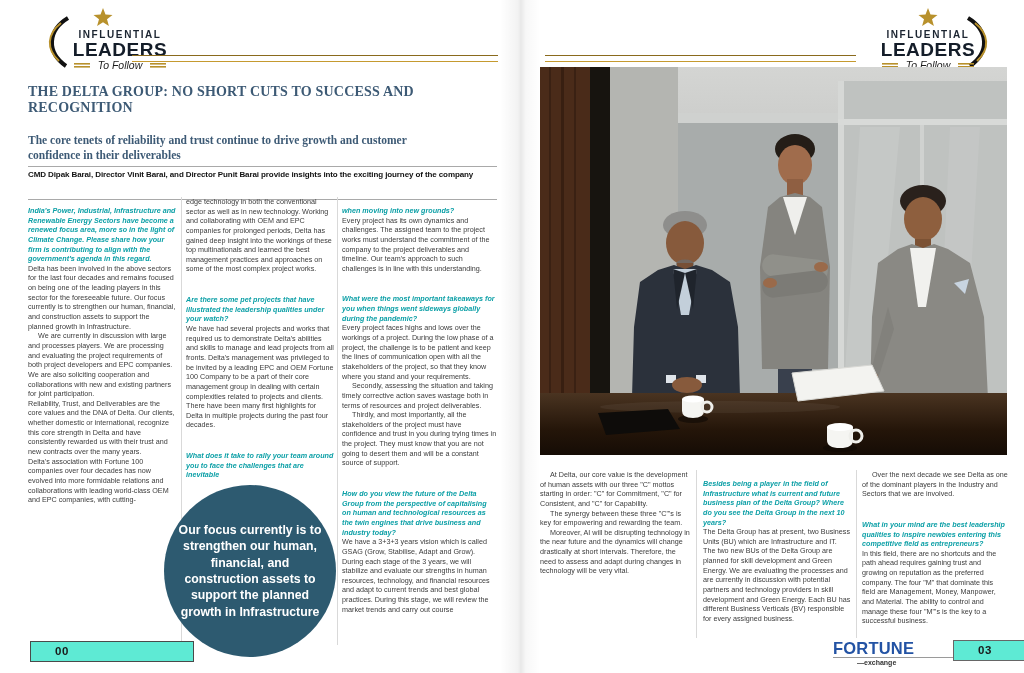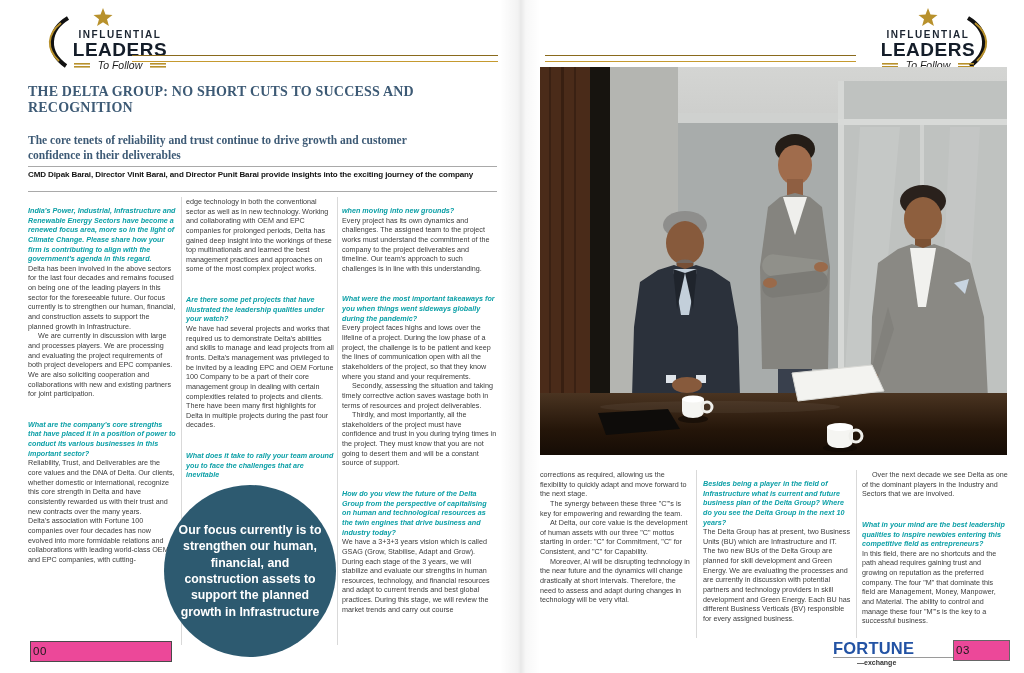--- a/index.html
+++ b/index.html
@@ -13,21 +13,21 @@
   .b3{font-family:"Liberation Serif",serif;font-style:italic;font-size:10.5px;fill:#1c1c1c}
   .gold-rule{position:absolute;height:5px;border-top:1.6px solid #8a6a1d;border-bottom:1.6px solid #c59a2f}
   #rule-left{left:132px;top:55px;width:366px}
   #rule-right{left:545px;top:55px;width:311px}
   
   .headline{position:absolute;left:28px;top:84px;width:452px;font-family:"Liberation Serif",serif;
             font-weight:bold;font-size:14px;line-height:1.14;color:#3d5a75;letter-spacing:.2px}
   .standfirst{position:absolute;left:28px;top:133px;width:430px;font-family:"Liberation Serif",serif;
             font-weight:bold;font-size:11.5px;line-height:1.32;color:#3d5a75}
   .byline{position:absolute;left:28px;top:166px;width:469px;border-top:1px solid #a9a9a9;
-            border-bottom:1px solid #a9a9a9;padding:3px 0 12px 0;font-weight:bold;font-size:8px;
+            border-bottom:1px solid #a9a9a9;padding:3px 0 20px 0;font-weight:bold;font-size:8px;
             color:#111;letter-spacing:-.1px}
   
   .col{position:absolute;font-size:7.2px;line-height:1.34;color:#3b3b3b}
   .col p{margin:0}
   .col p.q{color:#0b9fa6;font-weight:bold;font-style:italic;margin-top:21px}
   .col p.q:first-child{margin-top:9px}
   .col p.ai{text-indent:10px}
   #lcol1{left:28px;top:197px;width:148px;height:462px}
   #lcol2{left:186px;top:197px;width:148px;height:462px}
   #lcol3{left:342px;top:197px;width:155px;height:462px}
@@ -41,22 +41,22 @@
   
   .pull-quote{position:absolute;left:164px;top:485px;width:172px;height:172px;border-radius:50%;
             background:#2d5a70;display:flex;align-items:center;justify-content:flex-start;text-align:center;
             padding:10px;box-sizing:border-box;color:#fff;font-weight:bold;font-size:12.3px;line-height:1.33}
   
   .photo{position:absolute;left:540px;top:67px;width:467px;height:388px}
   
   .gutter{position:absolute;left:500px;top:0;width:40px;height:673px;
           background:linear-gradient(90deg,rgba(0,0,0,0) 0%,rgba(0,0,0,.05) 45%,rgba(0,0,0,.09) 52%,rgba(0,0,0,.03) 65%,rgba(0,0,0,0) 100%)}
   
-  .pagebox{position:absolute;border:1.2px solid #4a4a4a;height:19px;line-height:19px;font-weight:normal;
-           font-size:11.5px;color:#1a1a1a;padding-left:2px;background:#ec4899;letter-spacing:.5px}
+  .pagebox{position:absolute;border:1.2px solid #4a4a4a;height:19px;line-height:19px;font-weight:bold;
+           font-size:11.5px;color:#1a1a1a;padding-left:24px;background:#5eead4;letter-spacing:.5px}
   #pagebox-left{left:30px;top:641px;width:138px}
   #pagebox-right{left:953px;top:640px;width:53px;border-color:#666}
   #fortune{position:absolute;left:833px;top:639px;color:#2353a4;font-weight:800;font-size:16.5px;letter-spacing:.2px}
   #fortune-line{position:absolute;left:833px;top:657px;width:176px;height:1px;background:#9a9a9a}
   #fortune-sub{position:absolute;left:857px;top:659px;font-size:7px;color:#333;font-weight:bold}
 </style>
 </head>
 <body>
 
 <div class="canvas">
@@ -96,37 +96,36 @@
   <div class="gold-rule" id="rule-right"></div>
 
   <h1 class="headline" style="margin:0">THE DELTA GROUP: NO SHORT CUTS TO SUCCESS AND RECOGNITION</h1>
   <div class="standfirst">The core tenets of reliability and trust continue to drive growth and customer confidence in their deliverables</div>
   <div class="byline">CMD Dipak Barai, Director Vinit Barai, and Director Punit Barai provide insights into the exciting journey of the company</div>
 
   <div class="col" id="lcol1">
       <p class="q">India's Power, Industrial, Infrastructure and Renewable Energy Sectors have become a renewed focus area, more so in the light of Climate Change. Please share how your firm is contributing to align with the government's agenda in this regard.</p>
       <p class="a">Delta has been involved in the above sectors for the last four decades and remains focused on being one of the leading players in this sector for the foreseeable future. Our focus currently is to strengthen our human, financial, and construction assets to support the planned growth in Infrastructure.</p>
       <p class="ai">We are currently in discussion with large and processes players.  We are processing and evaluating the project requirements of both project developers and EPC companies.  We are also soliciting cooperation and collaborations with new and existing partners for joint participation.</p>
-      <p class="q">What are the company's core strengths that have placed it in a position of power to conduct its various businesses in this important sector?</p>
       <p class="a">Reliability, Trust, and Deliverables are the core values and the DNA of Delta. Our clients, whether domestic or international, recognize this core strength in Delta and have consistently rewarded us with their trust and new contracts over the many years.</p>
       <p class="a">Delta's association with Fortune 100 companies over four decades has now evolved into more formidable relations and collaborations with leading world-class OEM and EPC companies, with cutting-</p>
     </div>
   <div class="vrule vl" id="vr1"></div>
   <div class="col" id="lcol2">
       <p class="a">edge technology in both the conventional sector as well as in new technology. Working and collaborating with OEM and EPC companies for prolonged periods, Delta has gained deep insight into the workings of these top multinationals and learned the best management practices and approaches on some of the most complex project works.</p>
       <p class="q">Are there some pet projects that have illustrated the leadership qualities under your watch?</p>
       <p class="a">We have had several projects and works that required us to demonstrate Delta's abilities and skills to manage and lead projects from all fronts. Delta's management was privileged to be invited by a leading EPC and OEM Fortune 100 Company to be a part of their core management group in dealing with certain complexities related to projects and clients. There have been many first highlights for Delta in multiple projects during the past four decades.</p>
       <p class="q">What does it take to rally your team around you to face the challenges that are inevitable</p>
     </div>
   <div class="vrule vl" id="vr2"></div>
   <div class="col" id="lcol3">
       <p class="q">when moving into new grounds?</p>
       <p class="a">Every project has its own dynamics and challenges.  The assigned team to the project works must understand the commitment of the company to the project deliverables and timeline.  Our team's approach to such challenges is in line with this understanding.</p>
       <p class="q">What were the most important takeaways for you when things went sideways globally during the pandemic?</p>
-      <p class="a">Every project faces highs and lows over the lifeline of a project. During the low phase of a project, the challenge is to be patient and keep the lines of communication open with all the stakeholders of the project, so that they know where you stand and your requirements.</p>
+      <p class="a">Every project faces highs and lows over the workings of a project. During the low phase of a project, the challenge is to be patient and keep the lines of communication open with all the stakeholders of the project, so that they know where you stand and your requirements.</p>
       <p class="ai">Secondly, assessing the situation and taking timely corrective action saves wastage both in terms of resources and project deliverables.</p>
       <p class="ai">Thirdly, and most importantly, all the stakeholders of the project must have confidence and trust in you during trying times in the project.  They must know that you are not going to desert them and will be a constant source of support.</p>
       <p class="q">How do you view the future of the Delta Group from the perspective of capitalising on human and technological resources as the twin engines that drive business and industry today?</p>
       <p class="a">We have a 3+3+3 years vision which is called GSAG (Grow, Stabilise, Adapt and Grow). During each stage of the 3 years, we will stabilize and evaluate our strengths in human resources, technology, and financial resources and adapt to current trends and best global practices. During this stage, we will review the market trends and carry out course</p>
     </div>
 
   <div class="pull-quote">
     <span>Our focus currently is to strengthen our human, financial, and construction assets to support the planned growth in Infrastructure</span>
   </div>
 
@@ -213,23 +212,22 @@
       <g>
         <ellipse cx="300" cy="381" rx="17" ry="4" fill="#120a04"></ellipse>
         <path d="M287,360 h26 v13 q0,8 -13,8 q-13,0 -13,-8 Z" fill="#f5f5f2"></path>
         <ellipse cx="300" cy="360" rx="13" ry="4" fill="#ffffff"></ellipse>
         <circle cx="316" cy="369" r="6" stroke="#eeeeea" stroke-width="3" fill="none"></circle>
       </g>
     </svg>
   </div>
 
   <div class="col" id="rcol1">
-      <p class="a">corrections as required, allowing us the flexibility to quickly adapt and move forward to the next stage.</p>
+      <p class="ai">At Delta, our core value is the development of human assets with our three "C" mottos starting in order: "C" for Commitment, "C" for Consistent, and "C" for Capability.</p>
       <p class="ai">The synergy between these three "C"'s is key for empowering and rewarding the team.</p>
-      <p class="ai">At Delta, our core value is the development of human assets with our three "C" mottos starting in order: "C" for Commitment, "C" for Consistent, and "C" for Capability.</p>
       <p class="ai">Moreover, AI will be disrupting technology in the near future and the dynamics will change drastically at short intervals.  Therefore, the need to assess and adapt during changes in technology will be very vital.</p>
     </div>
   <div class="vrule vr" id="vr3"></div>
   <div class="col" id="rcol2">
       <p class="q">Besides being a player in the field of Infrastructure what is current and future business plan of the Delta Group? Where do you see the Delta Group in the next 10 years?</p>
       <p class="a">The Delta Group has at present, two Business Units (BU) which are Infrastructure and IT. The two new BUs of the Delta Group are planned for skill development and Green Energy. We are evaluating the processes and are currently in discussion with potential partners and technology providers in skill development and Green Energy. Each BU has different Business Verticals (BV) responsible for every assigned business.</p>
     </div>
   <div class="vrule vr" id="vr4"></div>
   <div class="col" id="rcol3">
       <p class="ai">Over the next decade we see Delta as one of the dominant players in the Industry and Sectors that we are involved.</p>

